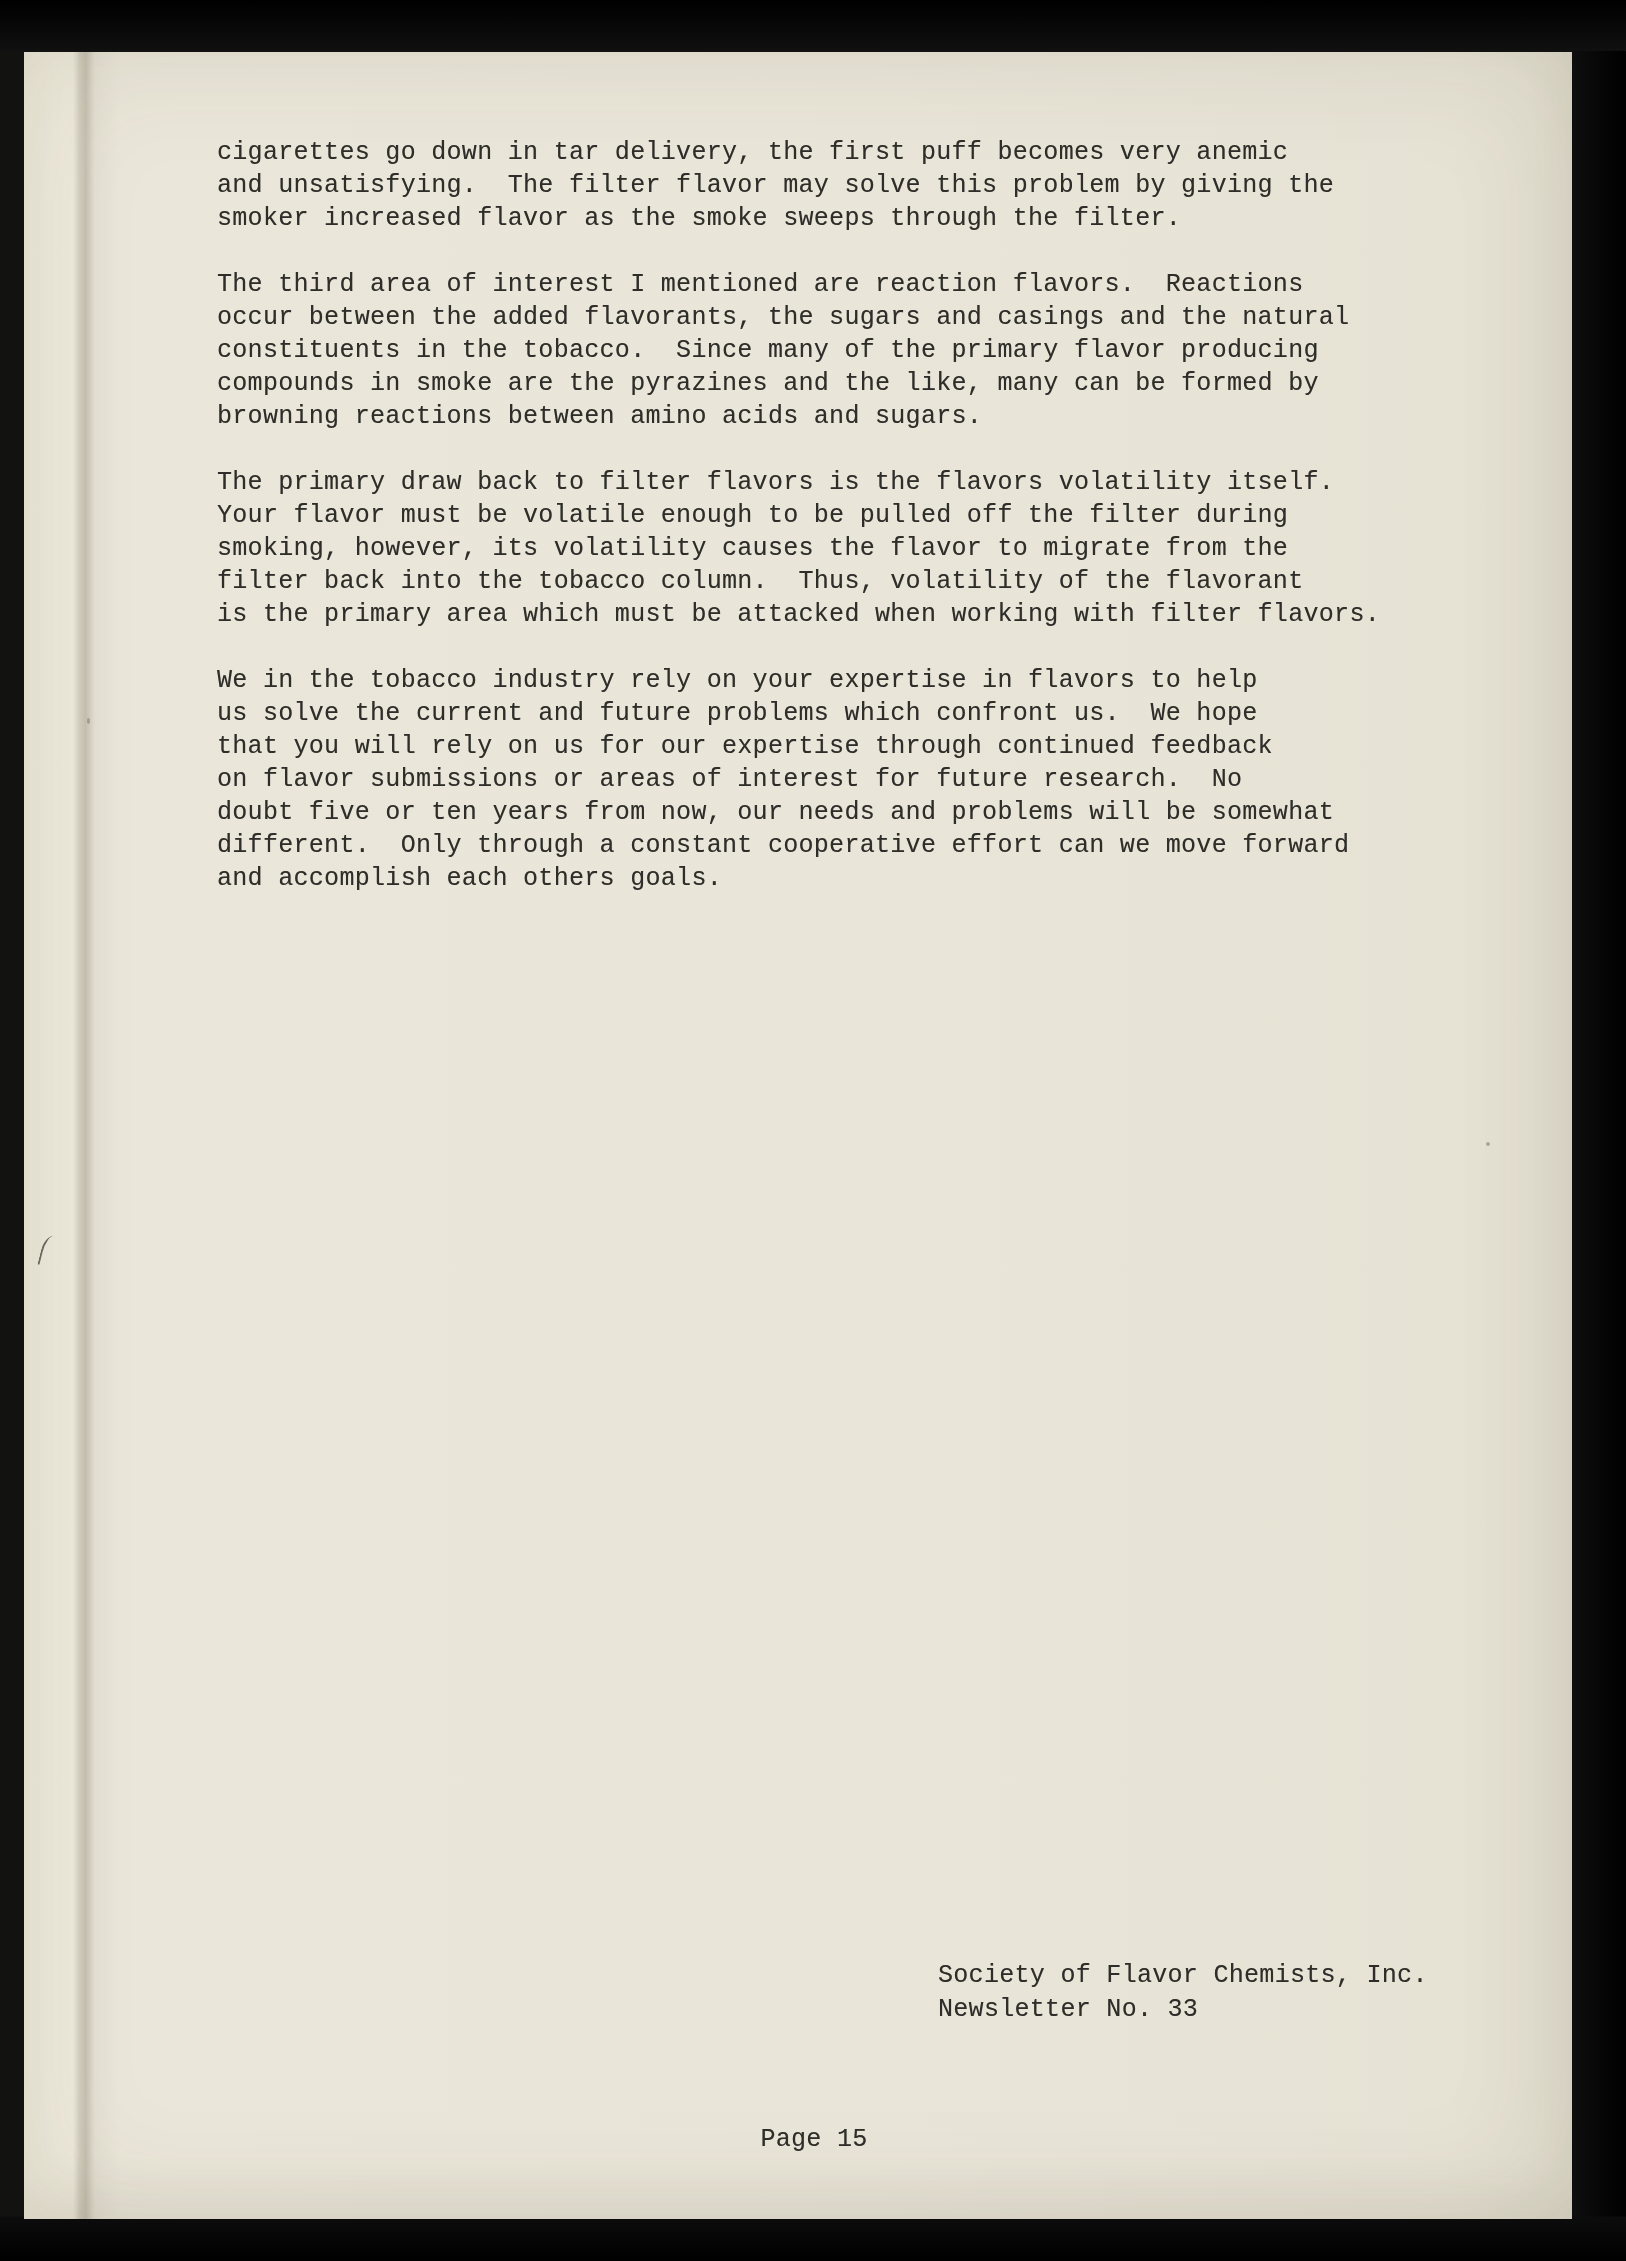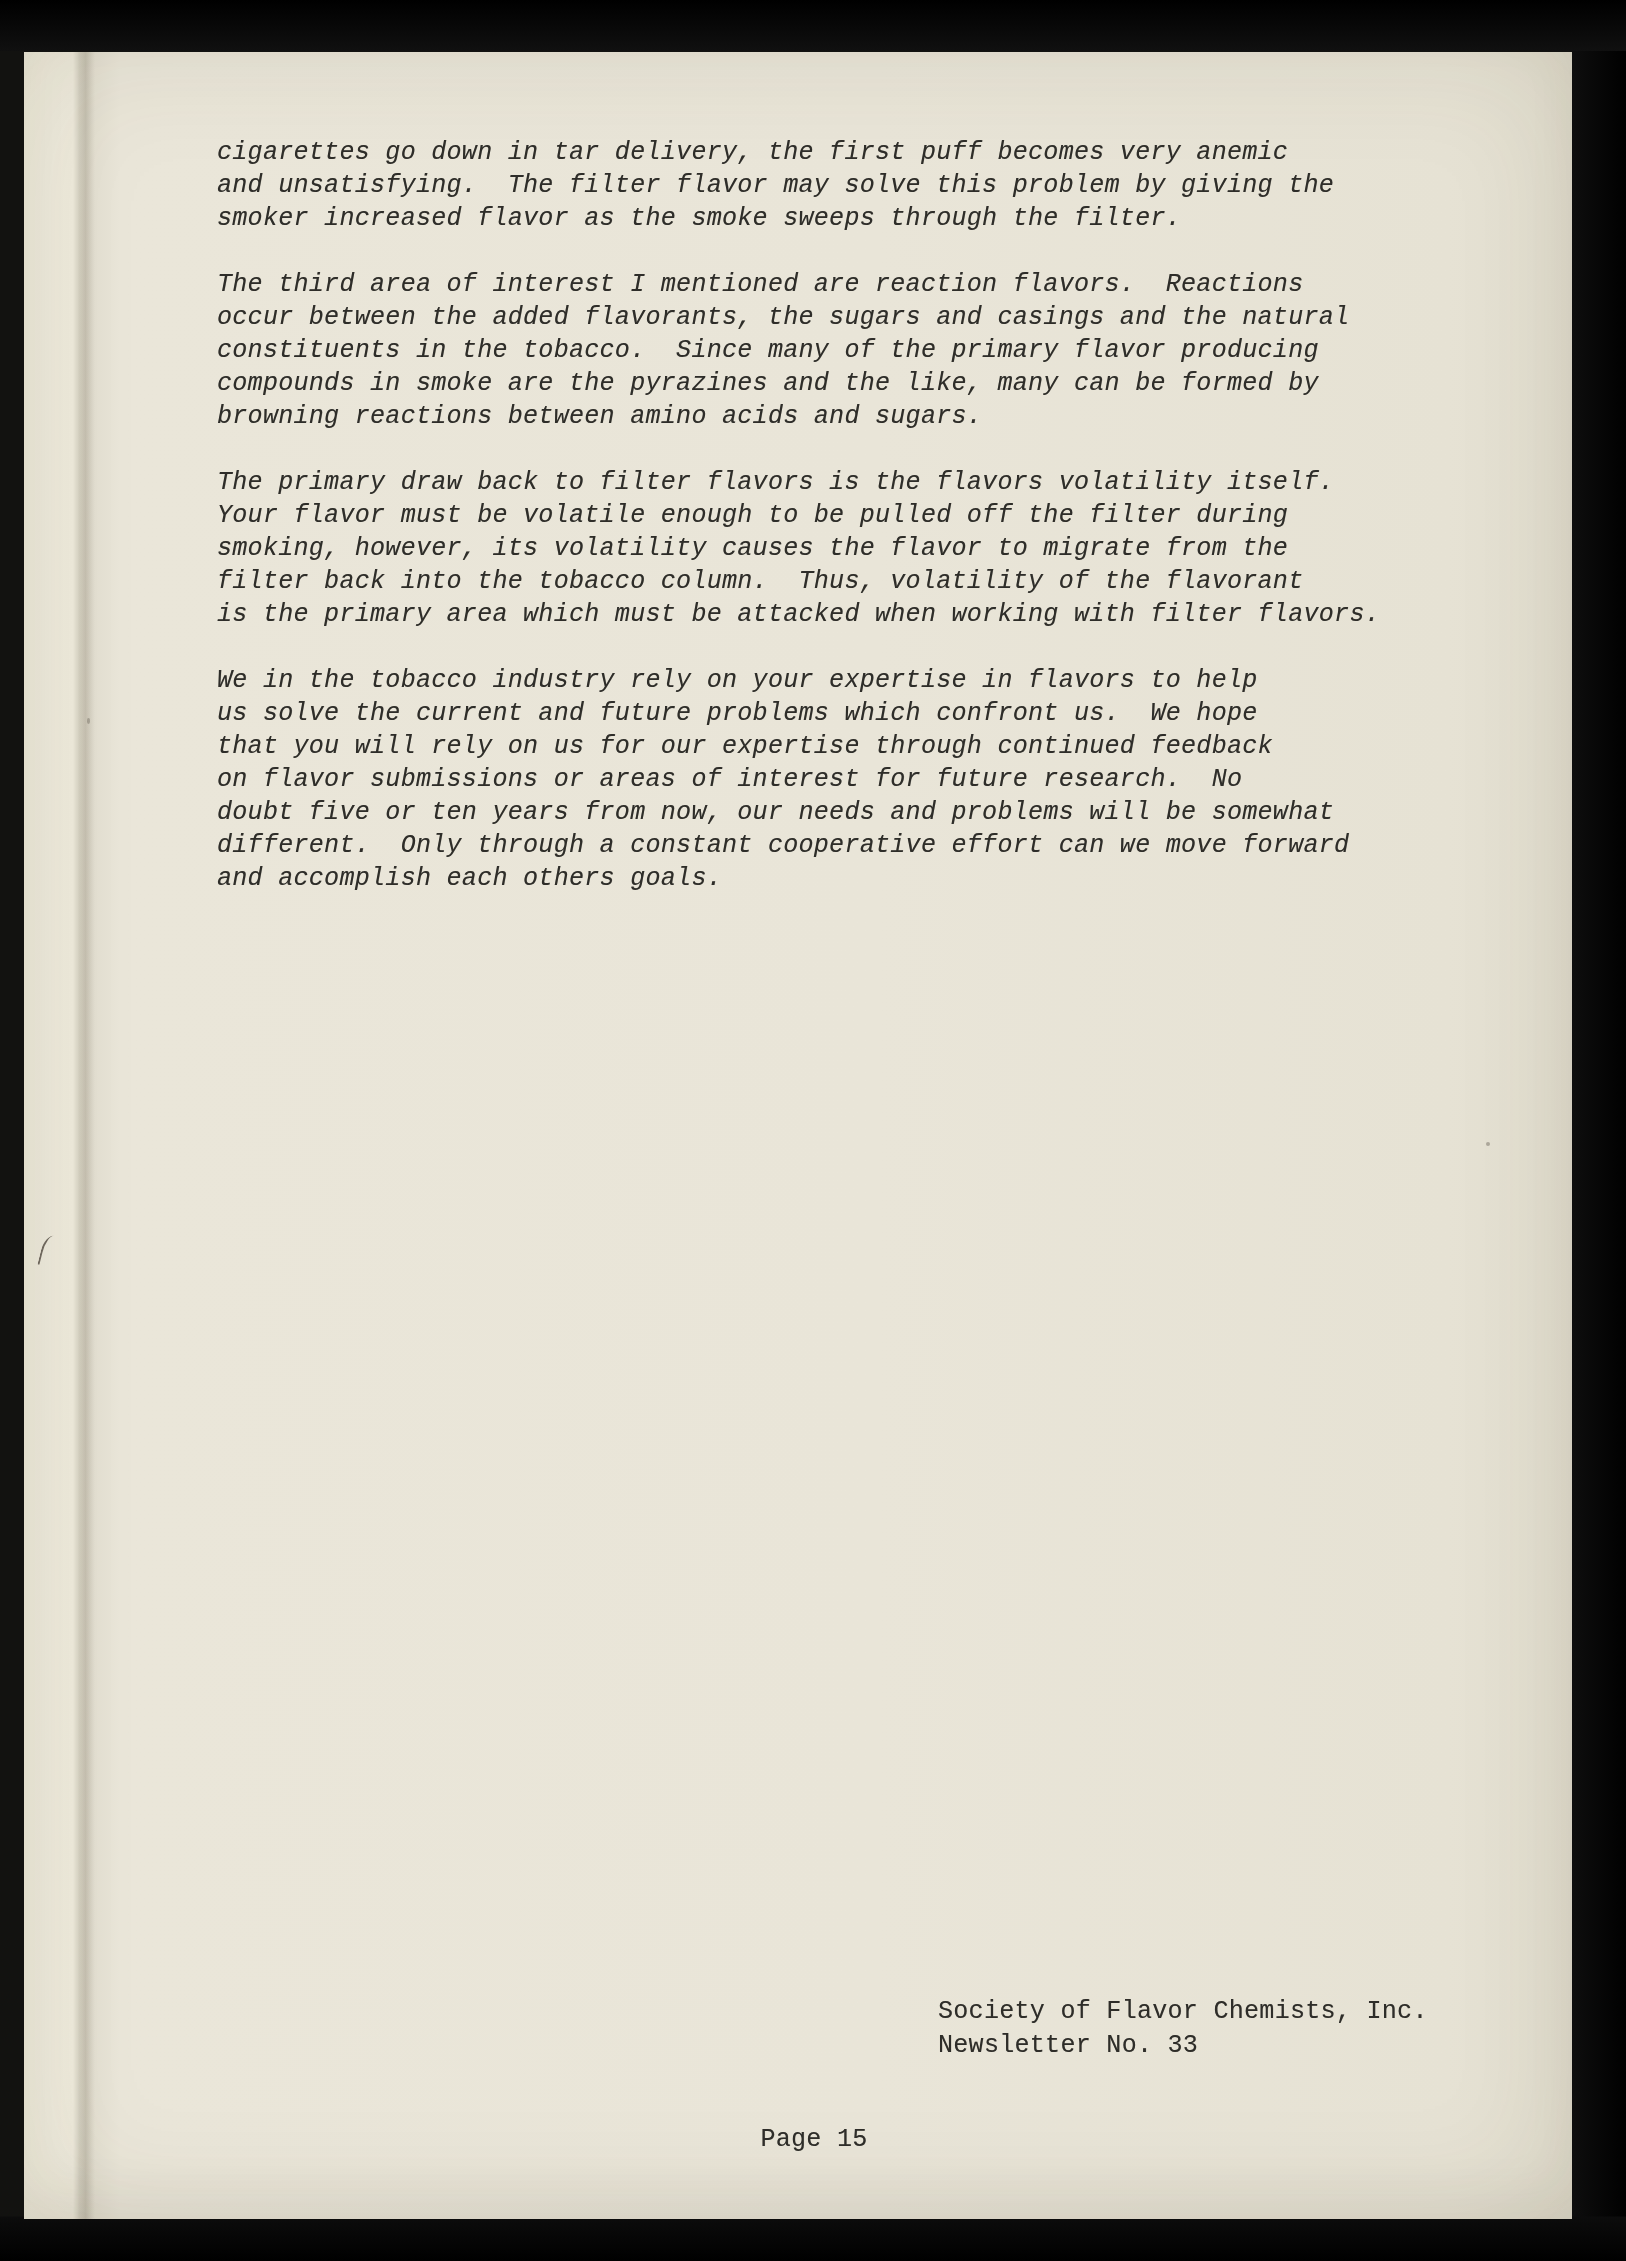--- a/index.html
+++ b/index.html
@@ -50,41 +50,39 @@
     width: 17px;
     height: 100%;
     background: linear-gradient(90deg, rgba(0,0,0,0) 0%, rgba(90,80,60,0.18) 45%, rgba(0,0,0,0) 100%);
   }
   .content {
     position: absolute;
     left: 193px;
     top: 84px;
     width: 1259px;
     color: #2e2d29;
-    font-style: italic;
   }
   .para {
     font-size: 25px;
     line-height: 33px;
     white-space: pre;
     letter-spacing: 0.3px;
     margin: 0 0 33px 0;
     text-shadow: 0.2px 0.2px 0 rgba(46,45,41,0.35);
   }
   .footer-org {
     position: absolute;
     left: 914px;
     top: 1907px;
     font-size: 25px;
     line-height: 34px;
     white-space: pre;
     color: #2e2d29;
     letter-spacing: 0.3px;
     text-shadow: 0.2px 0.2px 0 rgba(46,45,41,0.35);
-    margin-top: 36px;
   }
   .page-number {
     position: absolute;
     left: 16px;
     top: 2071px;
     width: 100%;
     text-align: center;
     font-size: 25px;
     line-height: 33px;
     color: #2e2d29;

